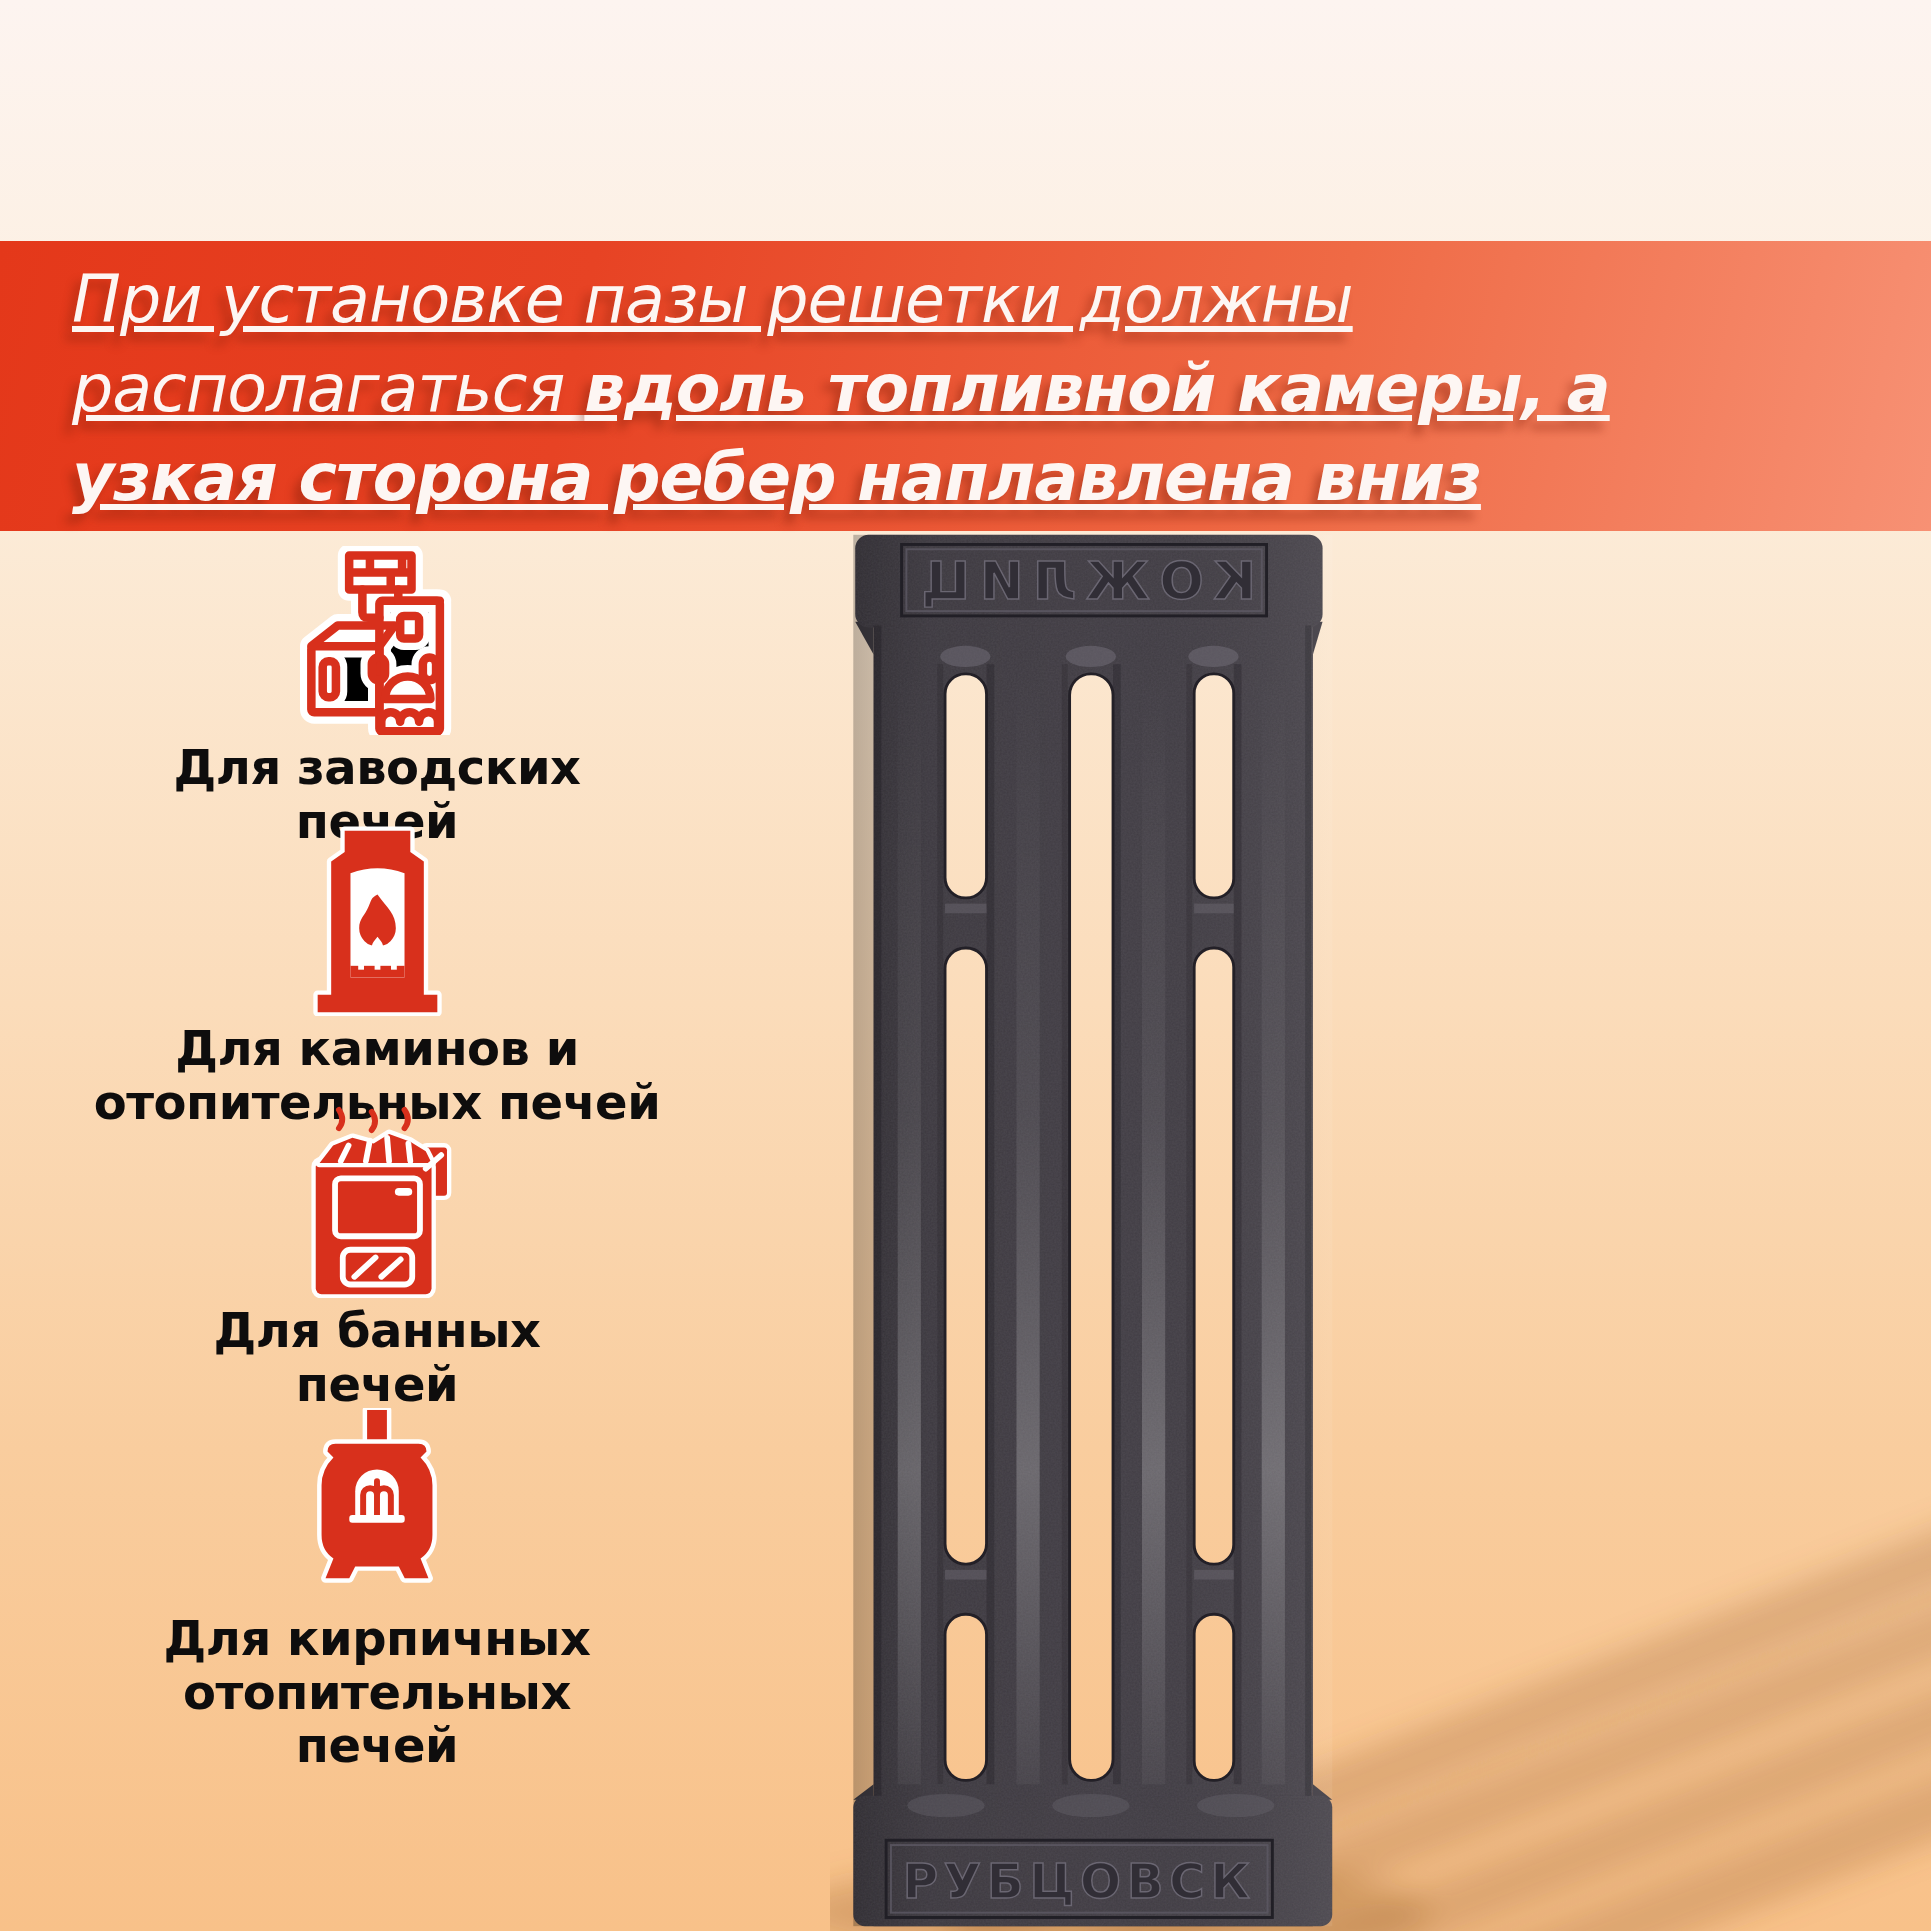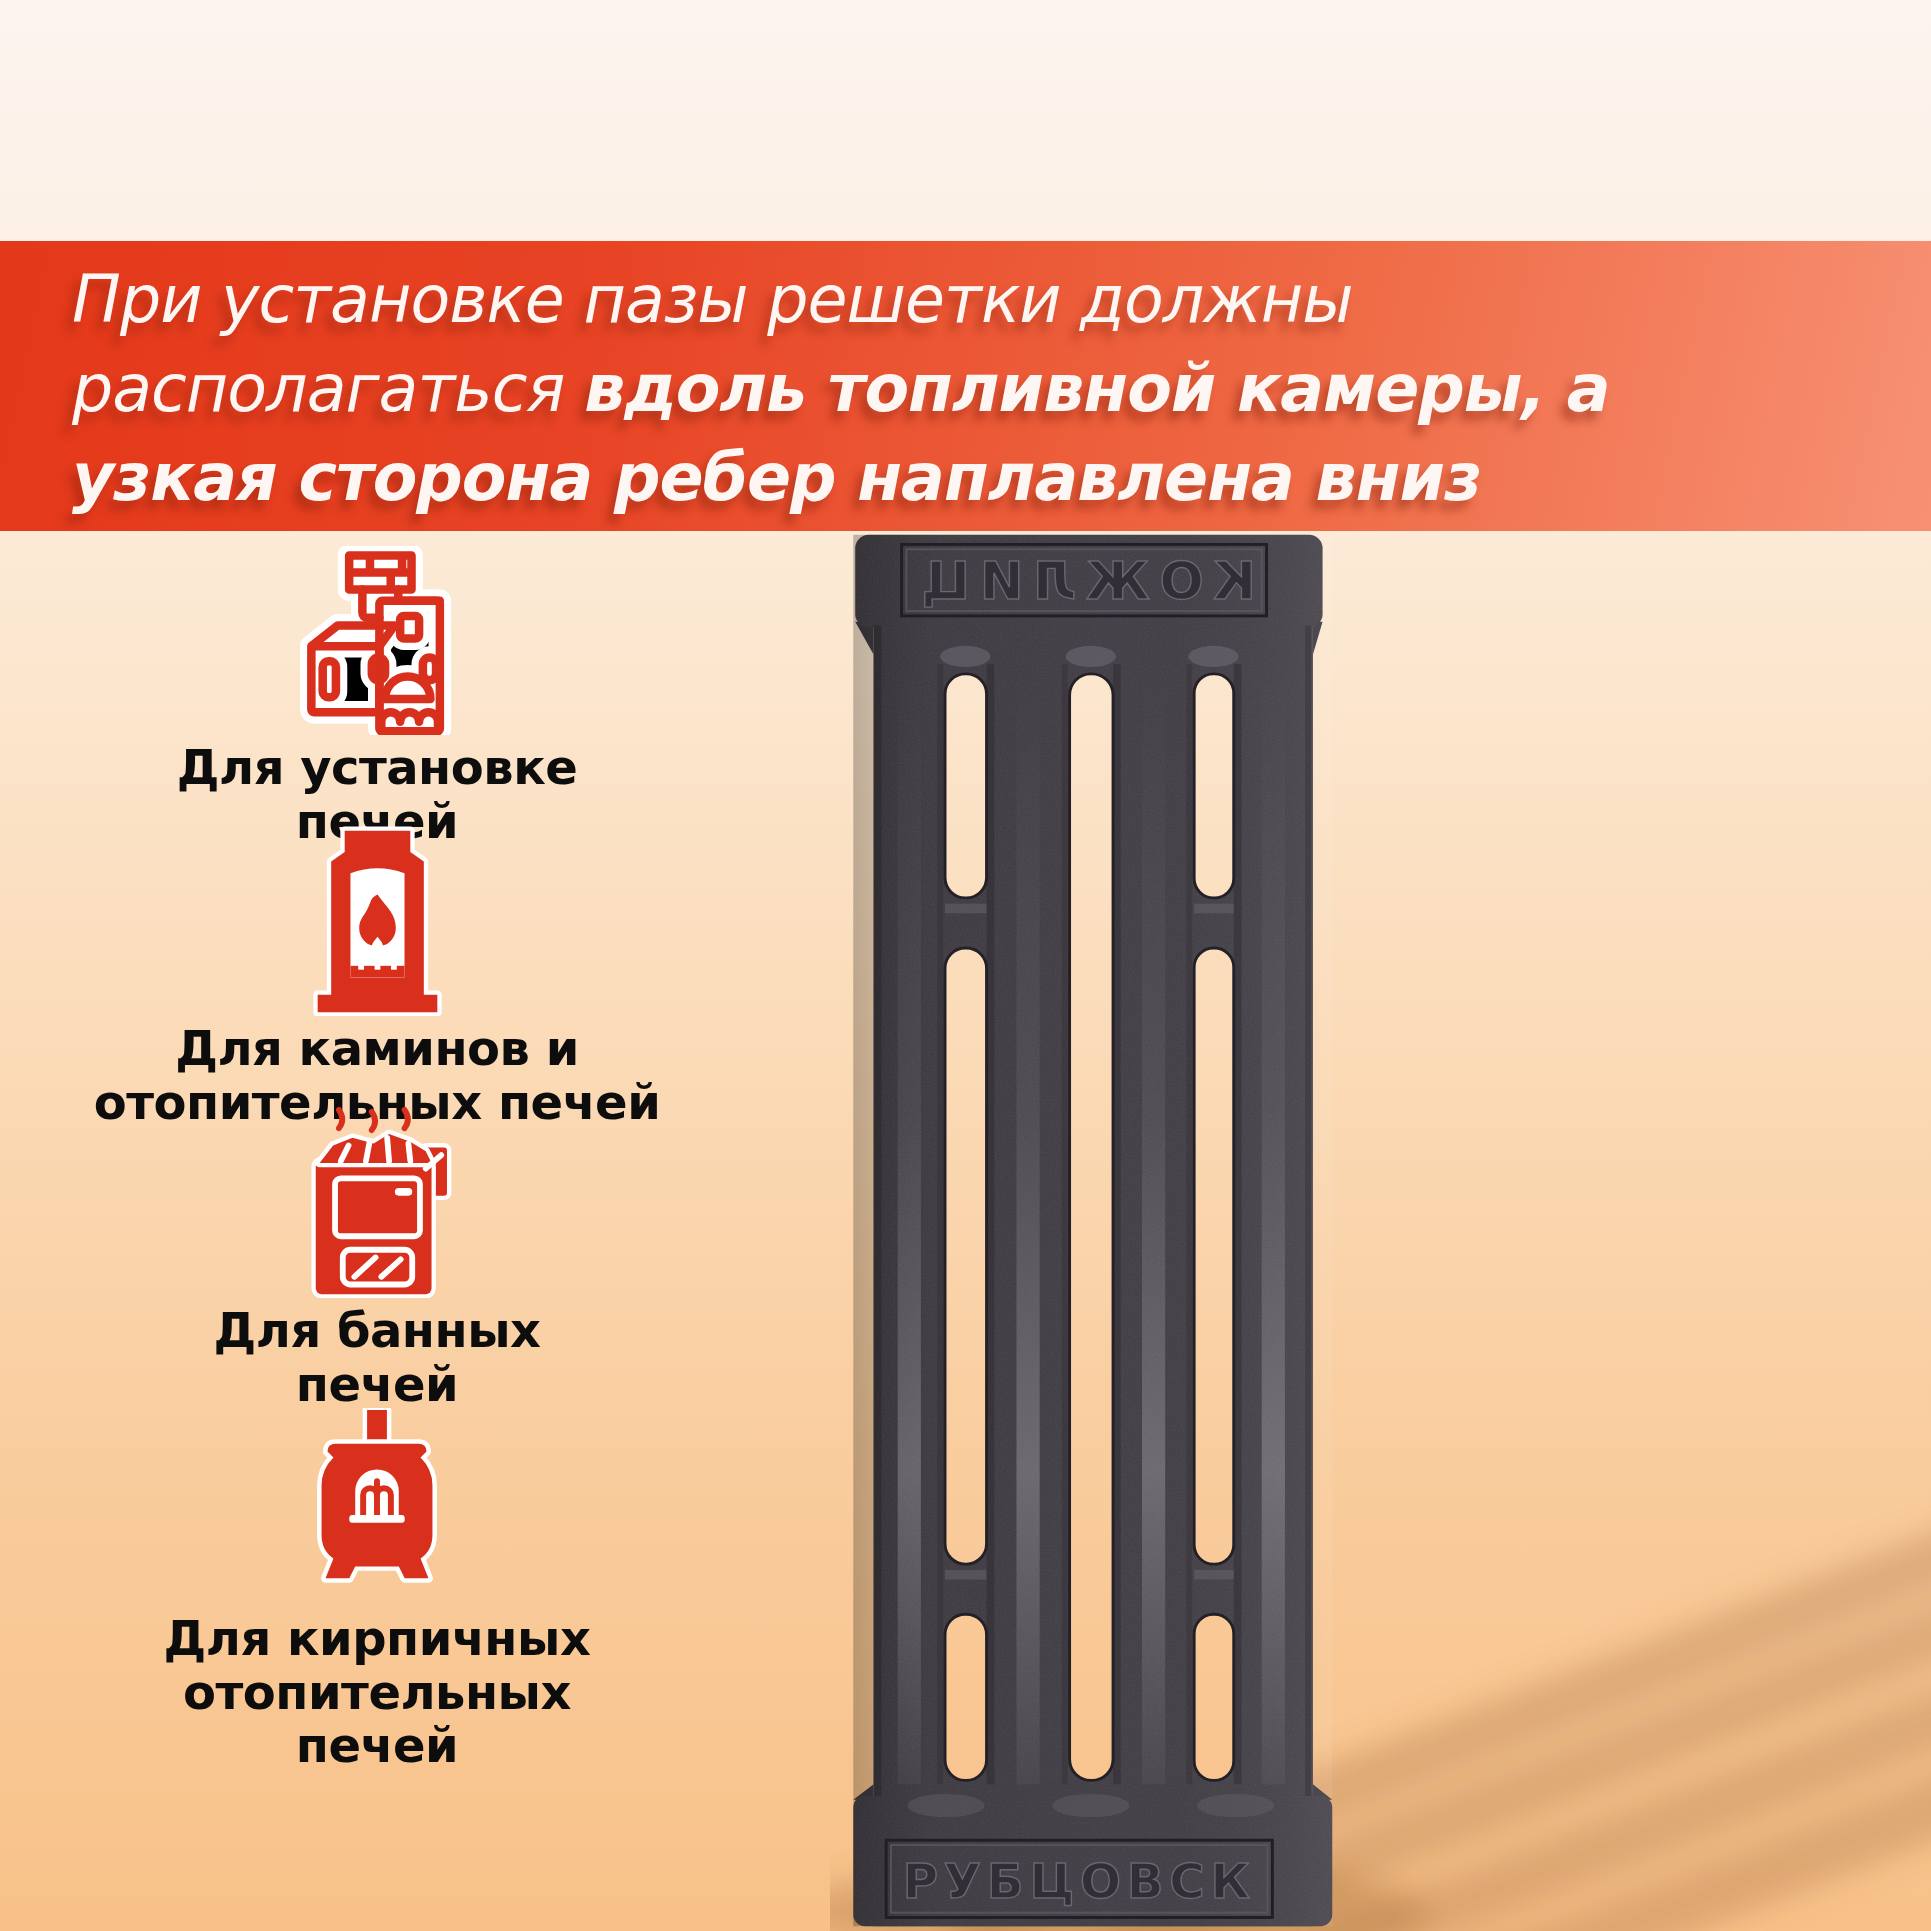--- a/index.html
+++ b/index.html
@@ -13,20 +13,21 @@
     position:absolute;left:0;top:241px;width:1931px;height:290px;
     background:linear-gradient(102deg,#e4381a 0%,#e74324 30%,#ef6a45 68%,#f79174 100%);
   }
   .banner-text{
     padding:13.5px 0 0 72px;
     font-style:italic;
     font-size:65px;
     line-height:89px;
     color:#fdf6f3;
     letter-spacing:-1px;
+    text-decoration:underline;
   }
   .bl{white-space:nowrap;text-shadow:-6.8px 8.7px 9.7px rgba(130,30,8,.45);}
   .reg{font-weight:500;}
   .bold{font-weight:800;}
   
   .feature{position:absolute;left:68px;width:618px;text-align:center;}
   .ficon{display:block;margin:0 auto;}
   .flabel{
     margin-top:5.8px;
     font-weight:800;
@@ -71,21 +72,21 @@
         <rect x="42" y="122" width="14" height="38" rx="6"></rect>
         <path d="M108,162 a24,24 0 0 1 48,0 z"></path>
         <rect x="94" y="118" width="14" height="24" rx="7"></rect>
         <rect x="148" y="118" width="14" height="24" rx="7"></rect>
         <path d="M104,196 V178 M164,196 V178 M104,186 a10,10 0 0 1 20,0 M124,186 a10,10 0 0 1 20,0 M144,186 a10,10 0 0 1 20,0 M104,196 H164"></path>
       </g>
       <use href="#p-brick" class="case"></use>
       <use href="#p-brick" class="ink"></use>
     </svg>
     <div class="flabel">
-      <span>Для установке</span>
+      <span>Для заводских</span>
       <span>печей</span>
     </div>
   </div>
 
   <div class="feature" style="top:823px;">
     <svg class="ficon" width="193" height="193" viewBox="0 0 200 200">
       <path class="solid" d="M66,8 L134,8 L134,30 L148,40 L148,178 L162,178 L162,196 L38,196 L38,178 L52,178 L52,40 L66,30 Z"></path>
       <path class="wfill" d="M72,52 Q100,42 128,52 L128,160 L72,160 Z"></path>
       <path class="rfill" d="M100,74 c10,14 19,20 19,35 a19,19 0 1 1 -38,0 c0,-10 6,-13 10,-23 c3,-7 2,-8 9,-12 z"></path>
       <path class="wfill" d="M100,118 c4,5 6,7 6,12 a6,6 0 1 1 -12,0 c0,-5 2,-7 6,-12 z"></path>

